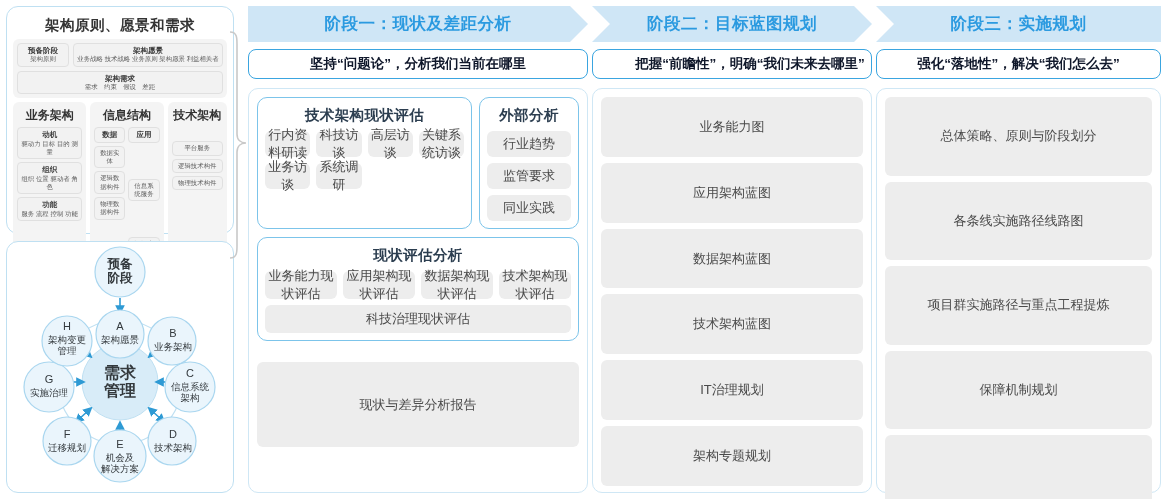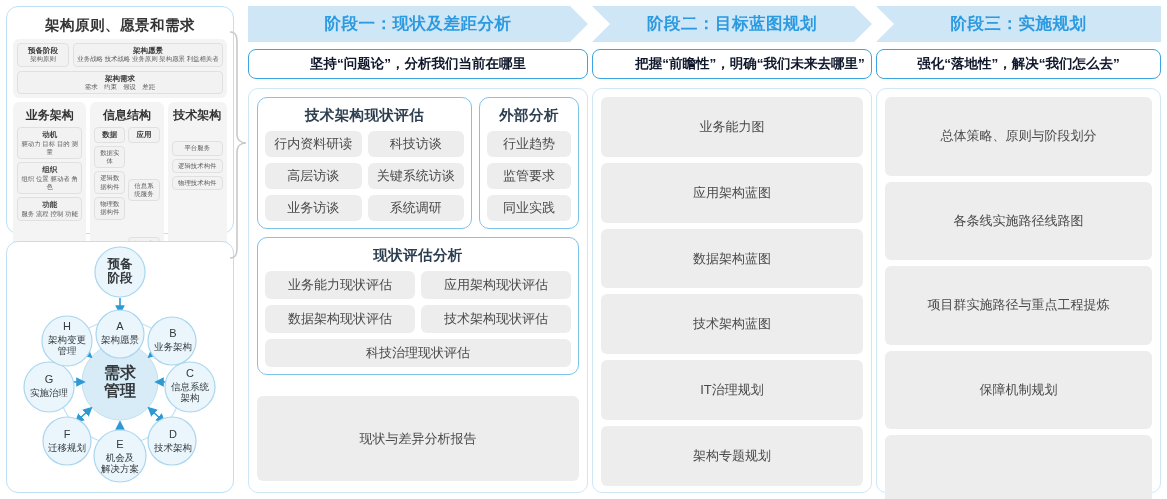--- a/index.html
+++ b/index.html
@@ -78,21 +78,21 @@
   .inner-title{
     text-align:center;font-weight:bold;font-size:14.5px;color:#2c3e50;
     padding:2px 0 6px;letter-spacing:.4px;
   }
   .tile{
     background:#ededed;border-radius:6px;
     display:flex;align-items:center;justify-content:center;
     font-size:13px;color:#4a4a4a;box-sizing:border-box;
     text-align:center;
   }
-  .grid2{display:grid;grid-template-columns:1fr 1fr;gap:6px;}
+  .grid2{display:grid;grid-template-columns:1fr 1fr 1fr 1fr;gap:6px;}
   .gridcol{display:grid;gap:6px;}
 </style>
 </head>
 <body>
 
 <div class="stage">
 
   <div class="left-col">
 
     <div class="panel-blue togaf-frame">

